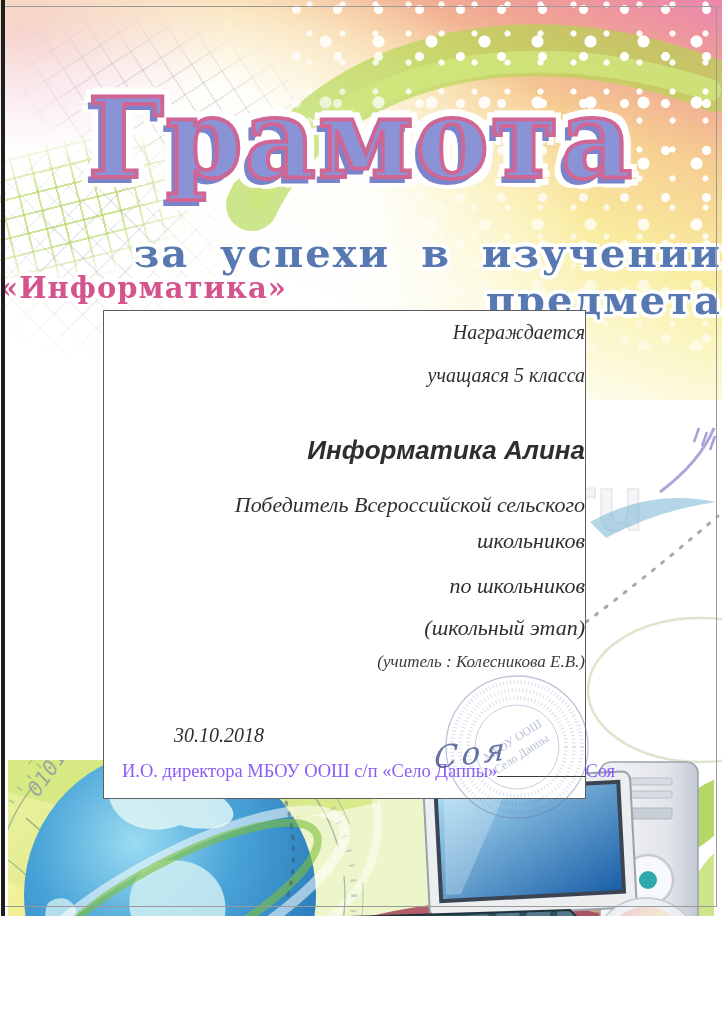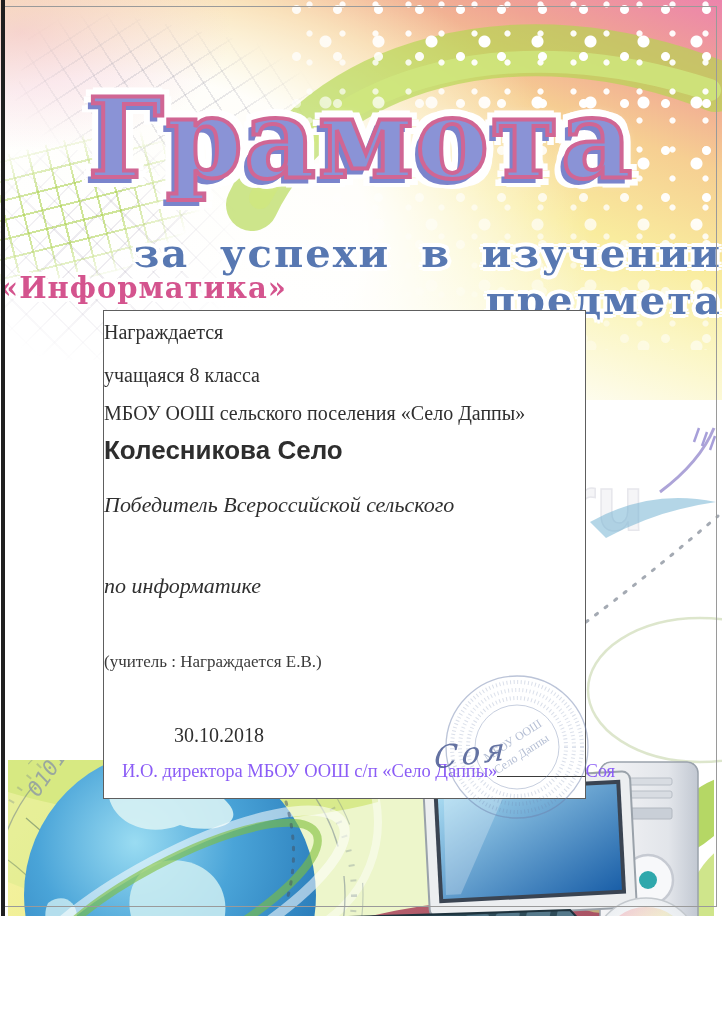--- a/index.html
+++ b/index.html
@@ -76,22 +76,22 @@
   .subject { position:absolute; left:0; right:0; top:271px; z-index:3; text-align:left;
     font-family:"DejaVu Serif", serif; font-weight:bold; font-size:29px;
     letter-spacing:1px; color:#d4548e;
     text-shadow:-4px 0 0 #fff,4px 0 0 #fff,0 -4px 0 #fff,0 4px 0 #fff,
       -3px -3px 0 #fff,3px 3px 0 #fff,-3px 3px 0 #fff,3px -3px 0 #fff;
   }
 
   
   .award-box { position:absolute; left:103px; top:310px; width:483px; height:489px;
     background:#fff; border:1.5px solid #5e5e5e; z-index:5; }
-  .award-box .line { position:absolute; left:0; right:0; text-align:left;
-    font-family:"Liberation Serif", serif; color:#2f2f2f; font-size:20px; white-space:nowrap; }
+  .award-box .line { position:absolute; left:0; right:0; text-align:right;
+    font-family:"Liberation Serif", serif; color:#2f2f2f; font-size:20px; white-space:nowrap;font-style:italic; }
   .l-awarded { top:10px; }
   .l-class   { top:53px; }
   .l-school  { top:91px; }
   .l-name    { top:124px; font-family:"Liberation Sans", sans-serif !important;
                font-weight:bold; font-size:26px !important; color:#2e2e2e !important; }
   .l-ach1    { top:181px; font-style:italic; font-size:22px !important; }
   .l-ach2    { top:217px; font-style:italic; font-size:22px !important; }
   .l-subj    { top:262px; font-style:italic; font-size:22px !important; }
   .l-stage   { top:304px; font-style:italic; font-size:22px !important; }
   .l-teacher { top:341px; font-size:17px !important; color:#3a3a3a !important; }
@@ -292,26 +292,27 @@
       <g transform="translate(694,250)">
         <circle r="32" fill="url(#cdFace)" stroke="#c4c9ce" stroke-width="1.5"></circle>
         <circle r="19" stroke="url(#rainGrad)" stroke-width="14" fill="none" opacity="0.45"></circle>
         <circle r="7.5" fill="#eef0f2" stroke="#c0c4c8" stroke-width="1.5"></circle>
       </g>
     </g>
   </svg>
 
   <div class="award-box">
     <div class="line l-awarded">Награждается</div>
-    <div class="line l-class">учащаяся 8 класса</div>
-    <div class="line l-school">МБОУ ООШ сельского поселения «Село Даппы»</div>
-    <div class="line l-name">Колесникова Село</div>
+    <div class="line l-class">учащаяся 5 класса</div>
+    <div class="line l-name">Информатика Алина</div>
     <div class="line l-ach1">Победитель Всероссийской сельского</div>
-    <div class="line l-subj">по информатике</div>
-    <div class="line l-teacher">(учитель : Награждается Е.В.)</div>
+    <div class="line l-ach2">школьников</div>
+    <div class="line l-subj">по школьников</div>
+    <div class="line l-stage">(школьный этап)</div>
+    <div class="line l-teacher">(учитель : Колесникова Е.В.)</div>
     <div class="line l-date">30.10.2018</div>
     <div class="director-row">
       <span>И.О. директора МБОУ ООШ с/п «Село Даппы»</span><span class="sig-underline"></span><span>Соя</span>
     </div>
     <div class="signature">Соя</div>
   </div>
 
   <svg class="stamp" width="150" height="150" viewBox="0 0 150 150">
     <g stroke="#6d80ab" fill="none">
       <circle cx="75" cy="75" r="71" stroke-width="1.3" opacity="0.55"></circle>

